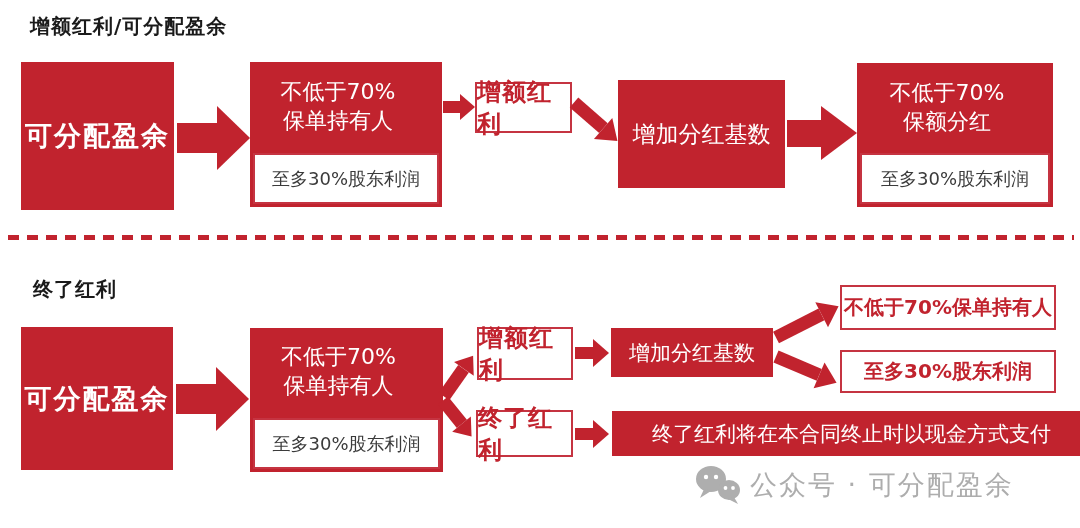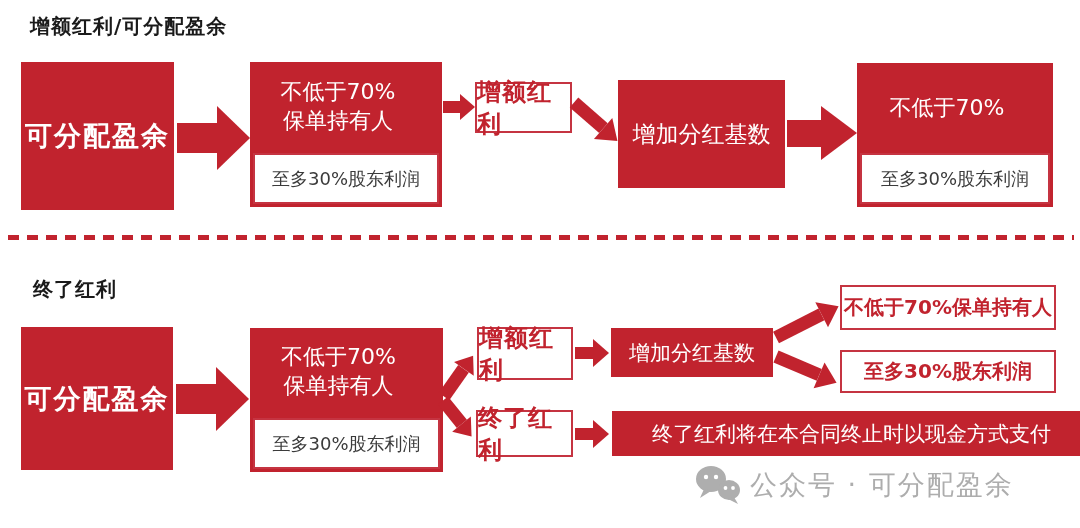--- a/index.html
+++ b/index.html
@@ -89,20 +89,21 @@
   <div class="redbox" style="left:618px;top:80px;width:167px;height:108px;font-size:23px;font-weight:500;">增加分红基数</div>
 
   <div class="barrow" style="left:787px;top:106px;">
     <div class="sh" style="width:34px;height:27px;"></div>
     <div class="hd" style="border-left-width:36px;border-top-width:27px;border-bottom-width:27px;"></div>
   </div>
 
   <div class="splitbox" style="left:857px;top:63px;width:196px;height:144px;">
     <div class="main" style="height:90px;">
       <span>不低于70%</span>
+      <span>保额分红</span>
     </div>
     <div class="sub" style="height:51px;">至多30%股东利润</div>
   </div>
 
   <div class="divider"></div>
 
   <div class="sec-title" style="left:33px;top:276px;">终了红利</div>
 
   <div class="redbox" style="left:21px;top:327px;width:152px;height:143px;">
     <span class="source">可分配盈余</span>

